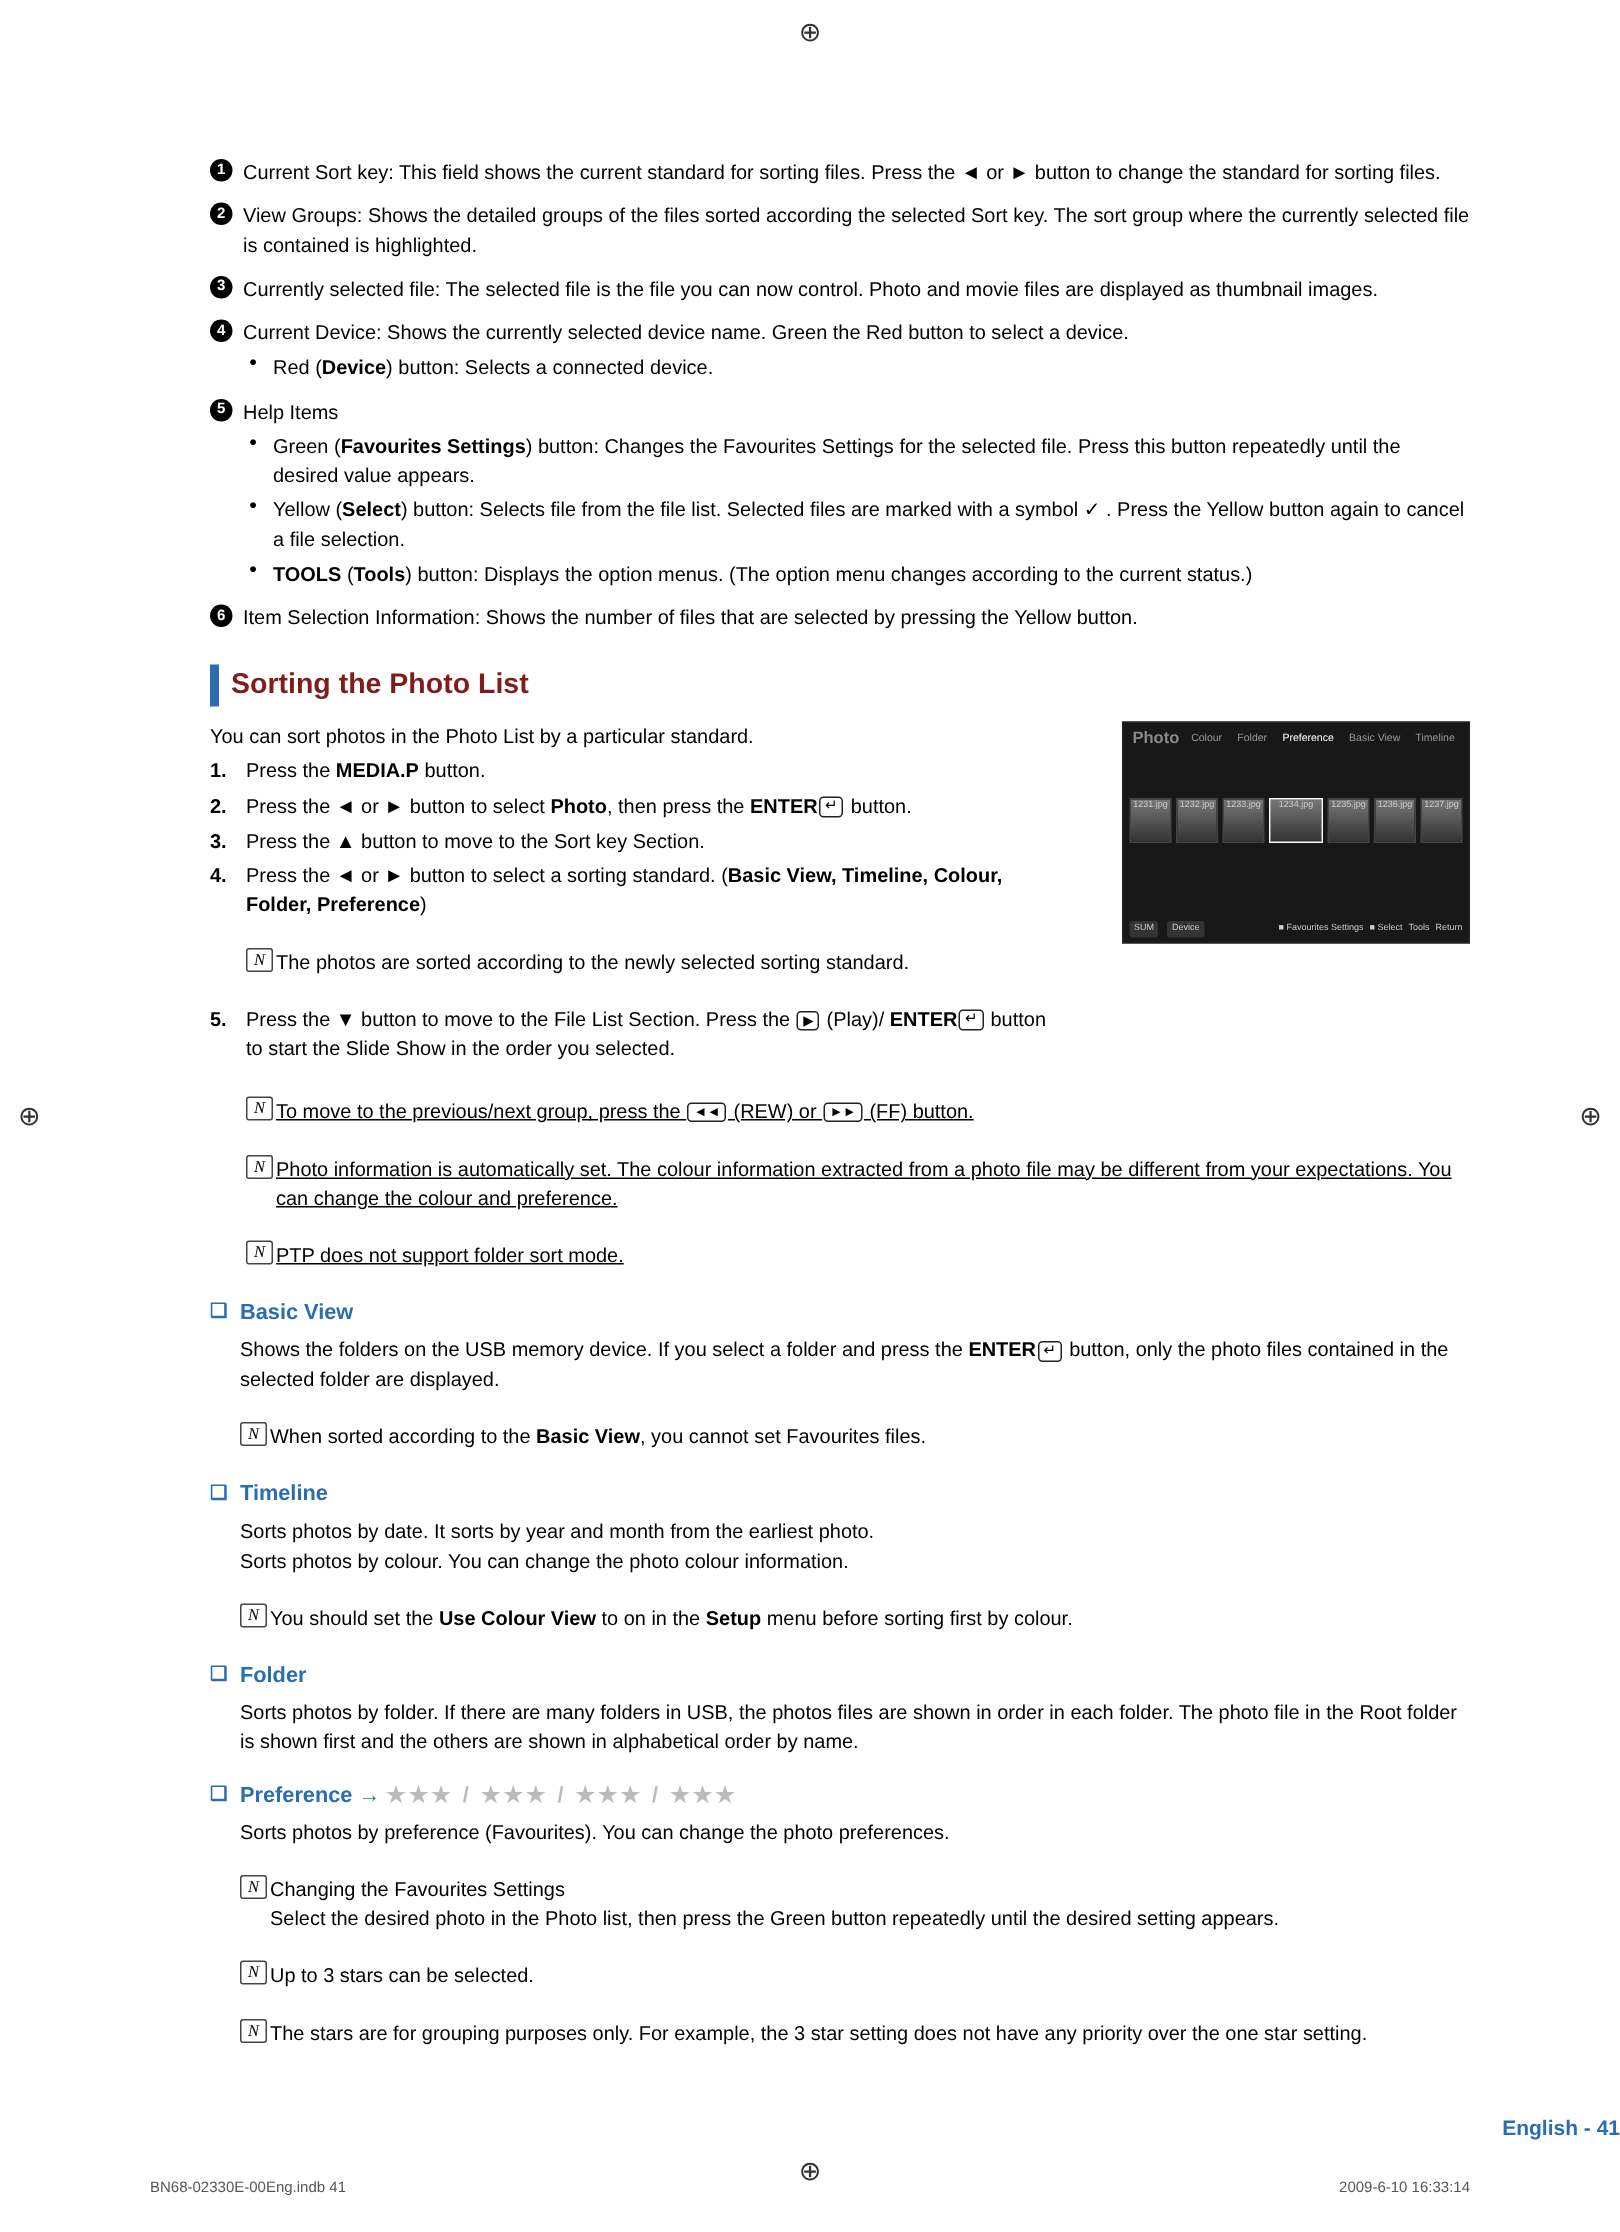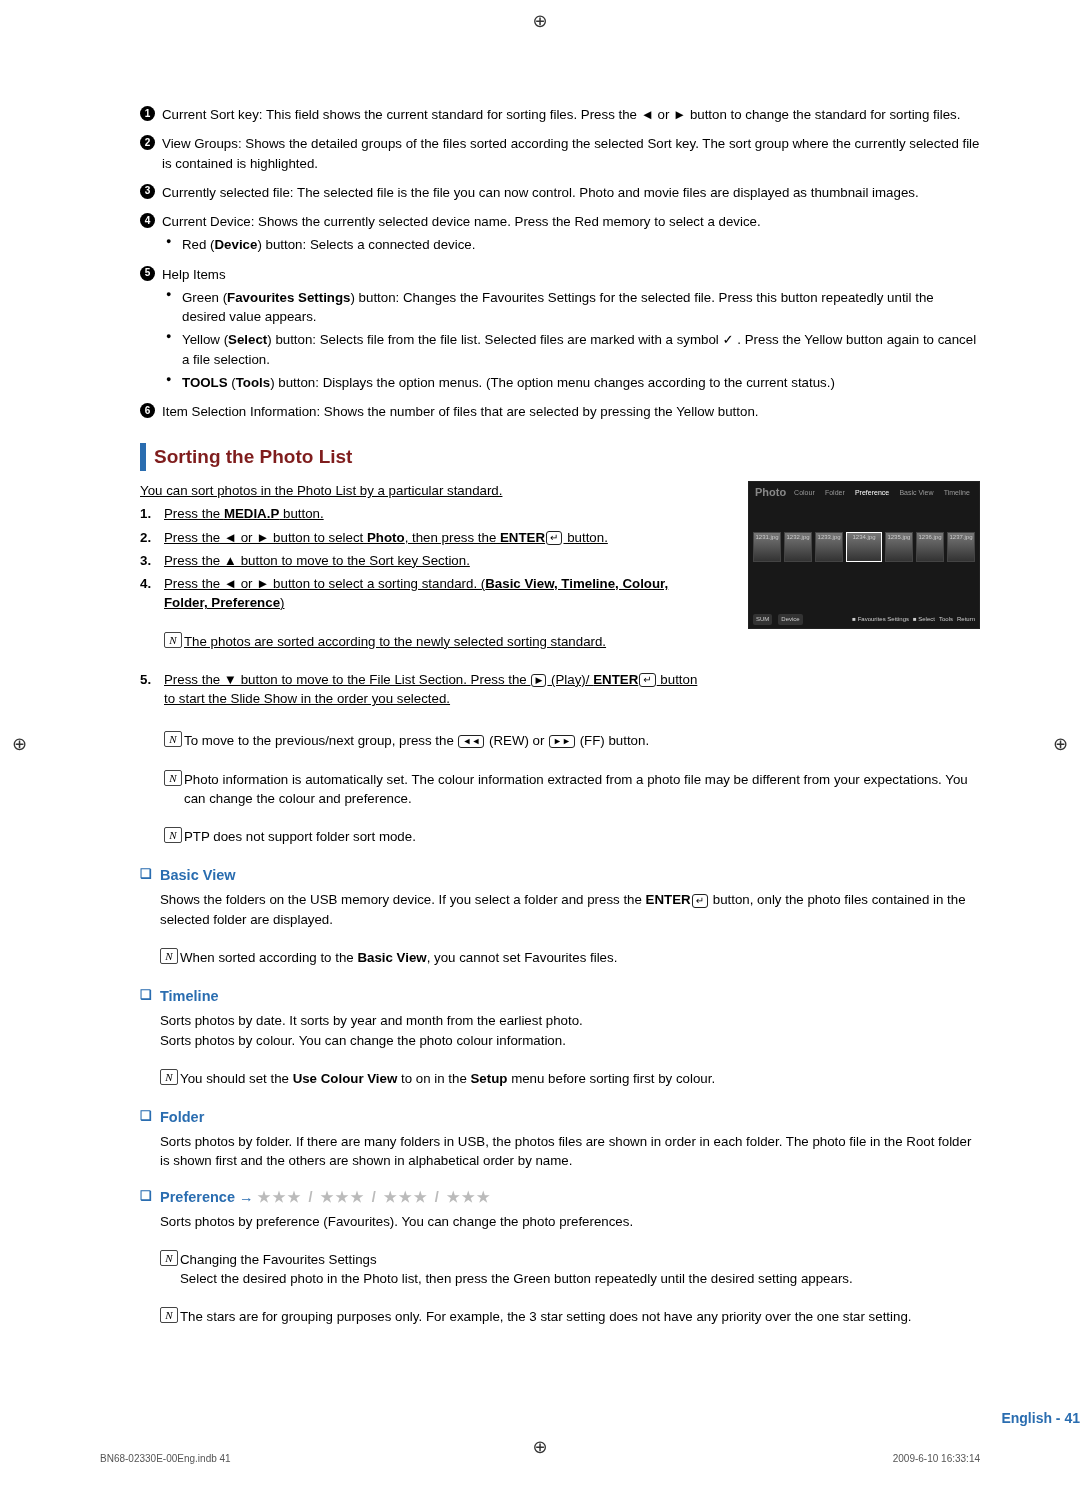--- a/index.html
+++ b/index.html
@@ -77,21 +77,21 @@
   .thumb-panel .tabs{position:absolute;top:6px;left:40px;right:4px;display:flex;justify-content:space-around;font-size:7px;color:#999;}
   .thumb-panel .tabs span.sel{color:#fff;}
   .thumb-panel .thumbs{position:absolute;top:50px;left:4px;right:4px;display:flex;gap:3px;}
   .thumb-panel .thumbs .t{flex:1;height:30px;background:linear-gradient(180deg,#777,#333);border:1px solid #444;font-size:6px;text-align:center;overflow:hidden;}
   .thumb-panel .thumbs .t.big{flex:1.3;border:1px solid #fff;}
   .thumb-panel .btmbar{position:absolute;bottom:3px;left:4px;right:4px;display:flex;gap:6px;font-size:6px;color:#ccc;align-items:center;}
   .thumb-panel .btmbar .tag{background:#333;padding:1px 3px;border-radius:2px;}
   .thumb-panel .btmbar .r{margin-left:auto;display:flex;gap:4px;}
   .enter-glyph{display:inline-block;border:1px solid #222;padding:0 3px;border-radius:3px;font-size:10px;line-height:1.2;vertical-align:middle;margin:0 1px;}
   .play-glyph{display:inline-block;border:1px solid #222;padding:0 3px;border-radius:3px;font-size:9px;line-height:1.2;vertical-align:middle;margin:0 1px;}
-  .narrow-col{width:570px;text-decoration:underline;}
+  .narrow-col{width:570px;}
 </style>
 </head>
 <body>
 
 <div class="page">
   <div class="crop-mark-top">⊕</div>
   <div class="crop-left">⊕</div>
   <div class="crop-right">⊕</div>
 
   <ul class="num-list">
@@ -102,21 +102,21 @@
     <li>
       <span class="circ">2</span>
       <span><span>View Groups:</span><span> Shows the detailed groups of the files sorted according the selected Sort key. The sort group where the currently selected file is contained is highlighted.</span></span>
     </li>
     <li>
       <span class="circ">3</span>
       <span><span>Currently selected file:</span><span> The selected file is the file you can now control. Photo and movie files are displayed as thumbnail images.</span></span>
     </li>
     <li>
       <span class="circ">4</span>
-      <span><span>Current Device:</span><span> Shows the currently selected device name. Press the Red memory to select a device.</span></span>
+      <span><span>Current Device:</span><span> Shows the currently selected device name. Green the Red button to select a device.</span></span>
       <ul class="dot-list">
         <li><span>Red (</span><span class="bold">Device</span><span>) button: Selects a connected device.</span></li>
       </ul>
     </li>
     <li>
       <span class="circ">5</span>
       <span><span>Help Items</span></span>
       <ul class="dot-list">
         <li><span>Green (</span><span class="bold">Favourites Settings</span><span>) button: Changes the Favourites Settings for the selected file. Press this button repeatedly until the desired value appears.</span></li>
         <li><span>Yellow (</span><span class="bold">Select</span><span>) button: Selects file from the file list. Selected files are marked with a symbol ✓ . Press the Yellow button again to cancel a file selection.</span></li>
@@ -169,21 +169,21 @@
       <li>Press the ▲ button to move to the Sort key Section.</li>
       <li><span>Press the ◄ or ► button to select a sorting standard. (</span><span class="bold">Basic View, Timeline, Colour, Folder, Preference</span><span>)</span>
         <ul class="note-list">
             <li>The photos are sorted according to the newly selected sorting standard.</li>
           </ul>
       </li>
       <li><span>Press the ▼ button to move to the File List Section. Press the </span><span class="play-glyph">▶</span><span> (Play)/ </span><span class="bold">ENTER</span><span class="enter-glyph">↵</span><span> button to start the Slide Show in the order you selected.</span></li>
     </ol>
   </div>
   <div style="clear:both"></div>
-  <ul class="note-list" style="padding-left:24px;">
+  <ul class="note-list" style="padding-left:24px;text-decoration:underline;">
     <li><span>To move to the previous/next group, press the </span><span class="play-glyph">◄◄</span><span> (REW) or </span><span class="play-glyph">►►</span><span> (FF) button.</span></li>
     <li>Photo information is automatically set. The colour information extracted from a photo file may be different from your expectations. You can change the colour and preference.</li>
     <li>PTP does not support folder sort mode.</li>
   </ul>
 
   <div class="sub-h">Basic View</div>
   <div class="sub-body">
     <div><span>Shows the folders on the USB memory device. If you select a folder and press the </span><span class="bold">ENTER</span><span class="enter-glyph">↵</span><span> button, only the photo files contained in the selected folder are displayed.</span></div>
     <ul class="note-list">
         <li><span>When sorted according to the </span><span class="bold">Basic View</span><span>, you cannot set Favourites files.</span></li>
@@ -205,20 +205,21 @@
   <div class="sub-h">Folder</div>
   <div class="sub-body">
     <div>Sorts photos by folder. If there are many folders in USB, the photos files are shown in order in each folder. The photo file in the Root folder is shown first and the others are shown in alphabetical order by name.</div>
   </div>
 
   <div class="sub-h"><span>Preference → </span><span class="stars">★★★ / ★★★ / ★★★ / ★★★</span></div>
   <div class="sub-body">
     <div>Sorts photos by preference (Favourites). You can change the photo preferences.</div>
     <ul class="note-list">
       <li><span>Changing the Favourites Settings</span><br><span>Select the desired photo in the Photo list, then press the Green button repeatedly until the desired setting appears.</span></li>
+      <li>Up to 3 stars can be selected.</li>
       <li>The stars are for grouping purposes only. For example, the 3 star setting does not have any priority over the one star setting.</li>
     </ul>
   </div>
 
   <div class="footer-page">English - 41</div>
   <div class="crop-mark-bottom">⊕</div>
   <div class="footer-meta">
     <span>BN68-02330E-00Eng.indb   41</span>
     <span>2009-6-10   16:33:14</span>
   </div>

